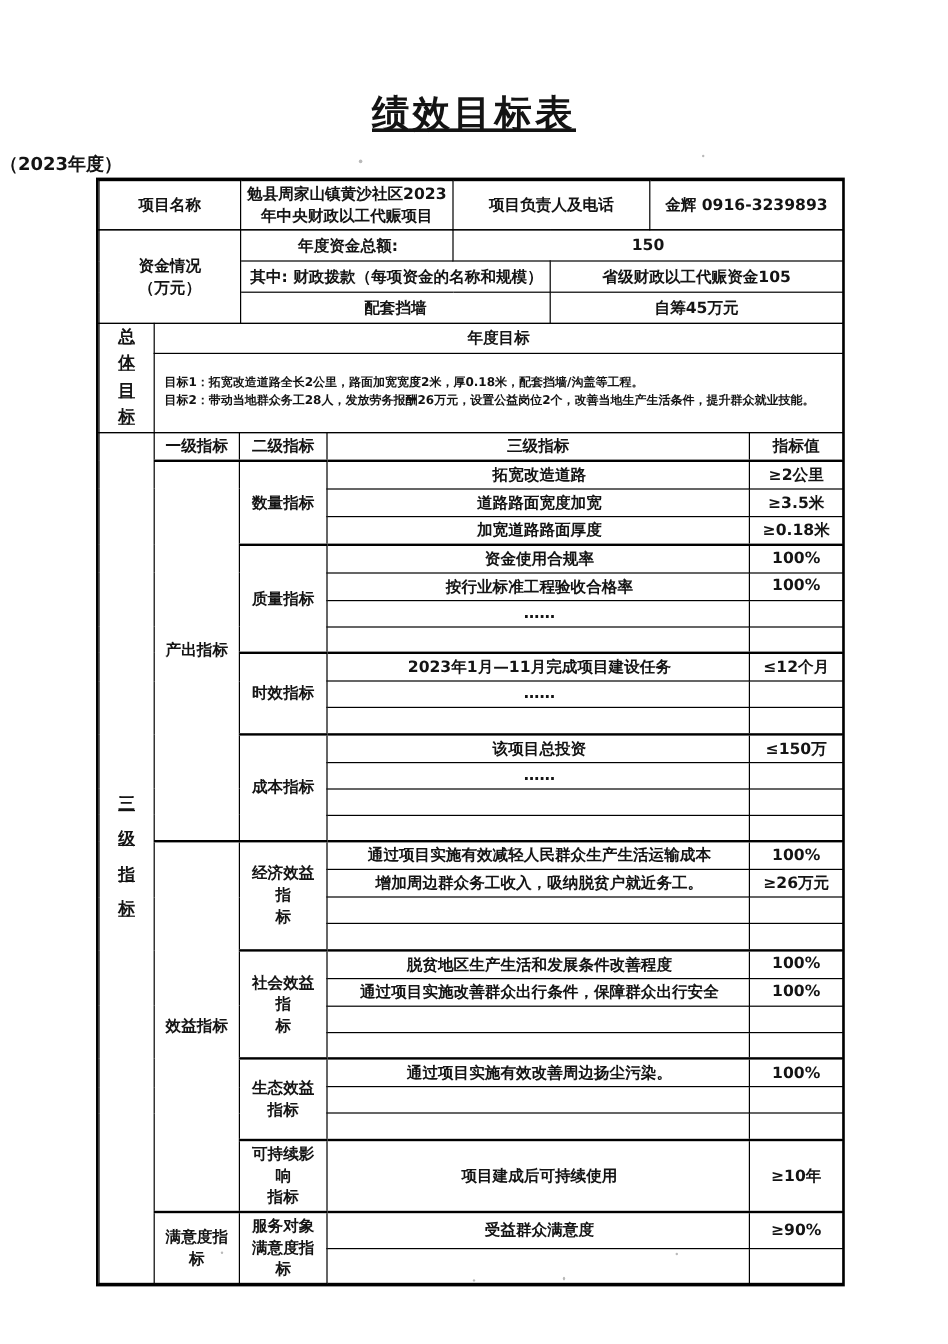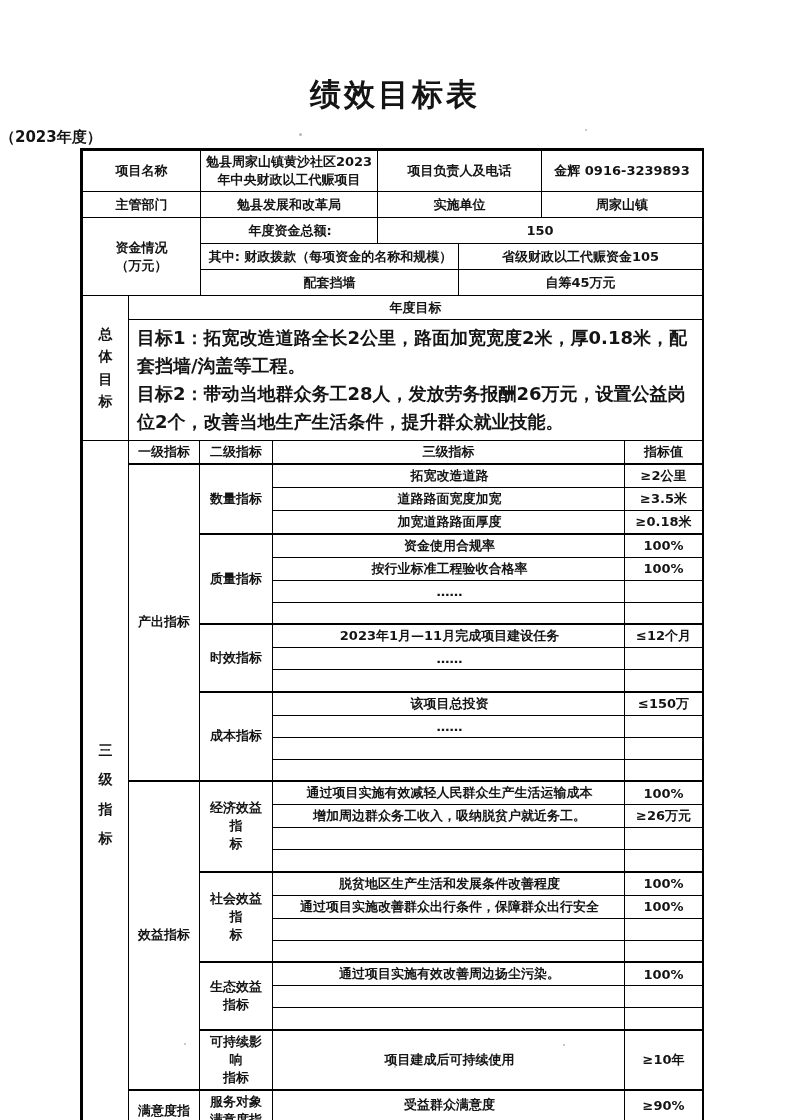--- a/index.html
+++ b/index.html
@@ -11,20 +11,21 @@
     overflow: hidden;
     font-family: "DejaVu Sans", sans-serif;
     color: #141414;
   }
   .doc-title {
     margin: 74px 0 0 0;
     text-align: center;
     font-size: 31px;
     font-weight: bold;
     letter-spacing: 3px;
+    text-decoration: underline;
   }
   .doc-subtitle {
     margin-top: 12px;
     text-align: left;
     font-size: 15px;
     font-weight: bold;
   }
   .tablewrap {
     position: absolute;
     left: 80px;
@@ -52,25 +53,26 @@
   .l { text-align: center; padding-left: 6px; }
   .pre { white-space: pre-line; }
   .vlab { padding: 0; }
   .vtext {
     width: 17px;
     margin: 0 auto;
     word-break: break-all;
     text-align: center;
     font-size: 14px;
     line-height: 1.6;
+    text-decoration: underline;
   }
   .vtext.tall { line-height: 2.1; }
   .goals {
     line-height: 1.55;
-    font-size: 18px;
+    font-size: 10px;
     padding: 4px 8px;
     vertical-align: middle;
   }
   tr.h40 { height: 40px; }
   tr.h26 { height: 26px; }
   tr.h24 { height: 24px; }
   tr.h62 { height: 62px; }
   tr.hhead { height: 26px; }
   #ind-table tr { height: 22px; }
   #ind-table tr.g-top td { border-top: 2px solid #000; }
@@ -93,26 +95,20 @@
           <col style="width:164px">
           <col style="width:161px">
         </colgroup>
       <tbody>
           <tr class="h40">
         <td class="c">项目名称</td>
         <td class="c pre">勉县周家山镇黄沙社区2023
 年中央财政以工代赈项目</td>
         <td class="c">项目负责人及电话</td>
         <td class="c">金辉 0916-3239893</td>
-      </tr>
-      <tr class="h26">
-        <td class="c">主管部门</td>
-        <td class="c">勉县发展和改革局</td>
-        <td class="c">实施单位</td>
-        <td class="c">周家山镇</td>
       </tr>
     </tbody>
       </table>
 
     <table>
       <colgroup>
           <col style="width:118px">
           <col style="width:177px">
           <col style="width:81px">
           <col style="width:244px">

